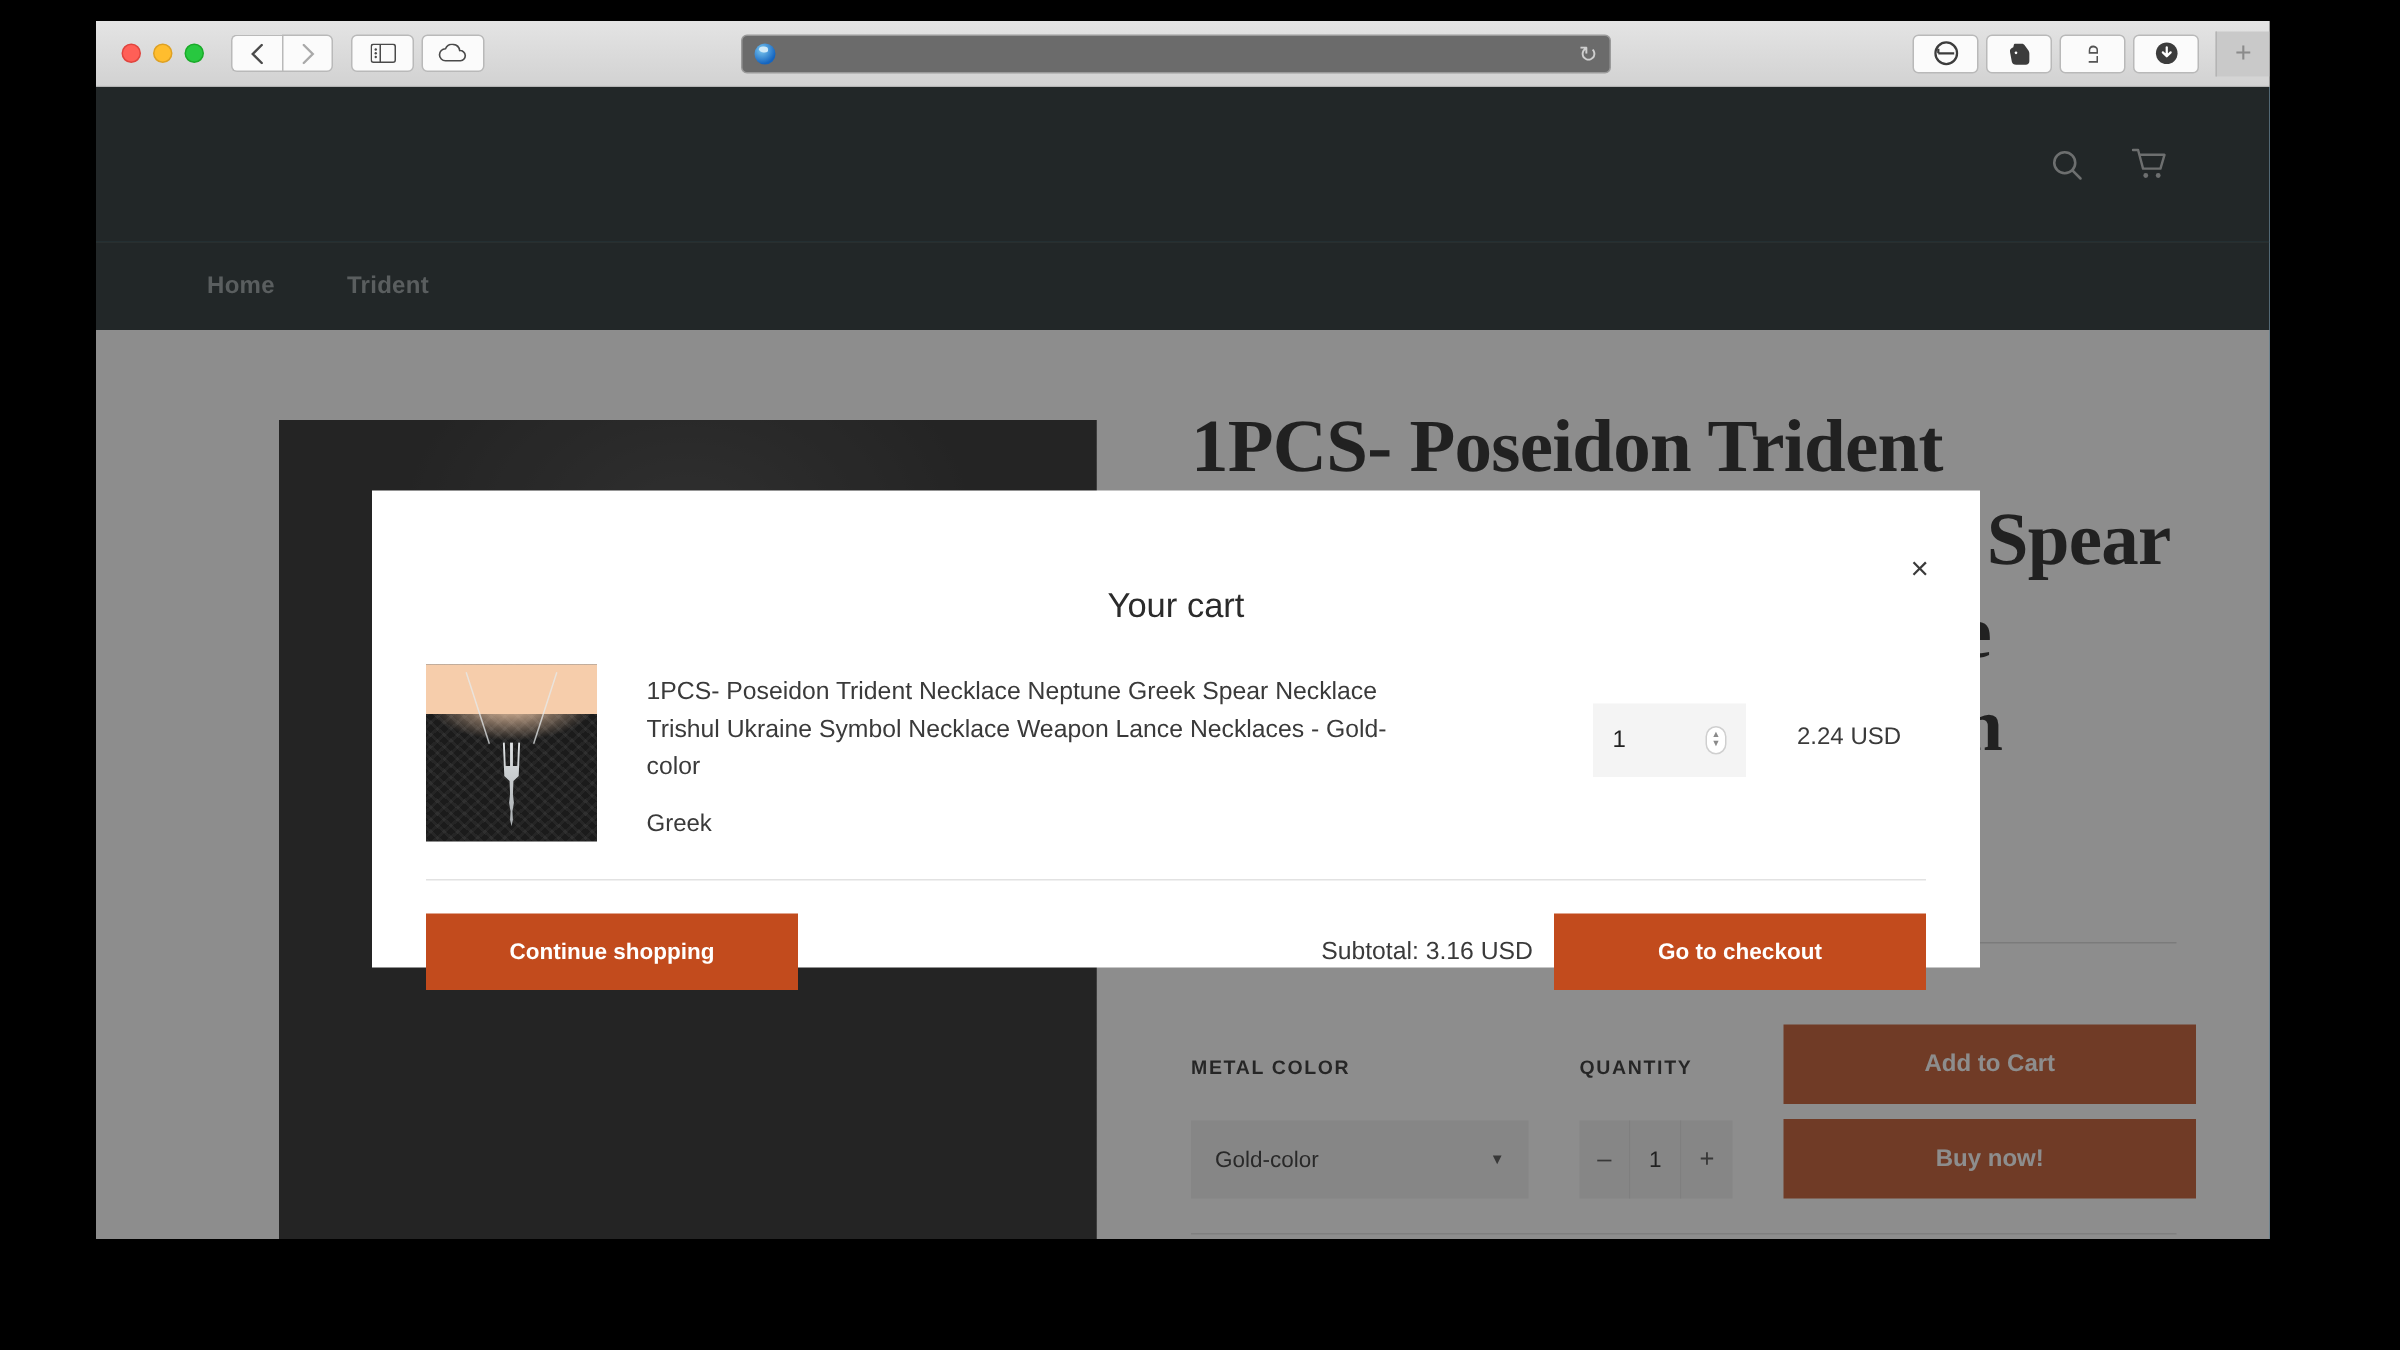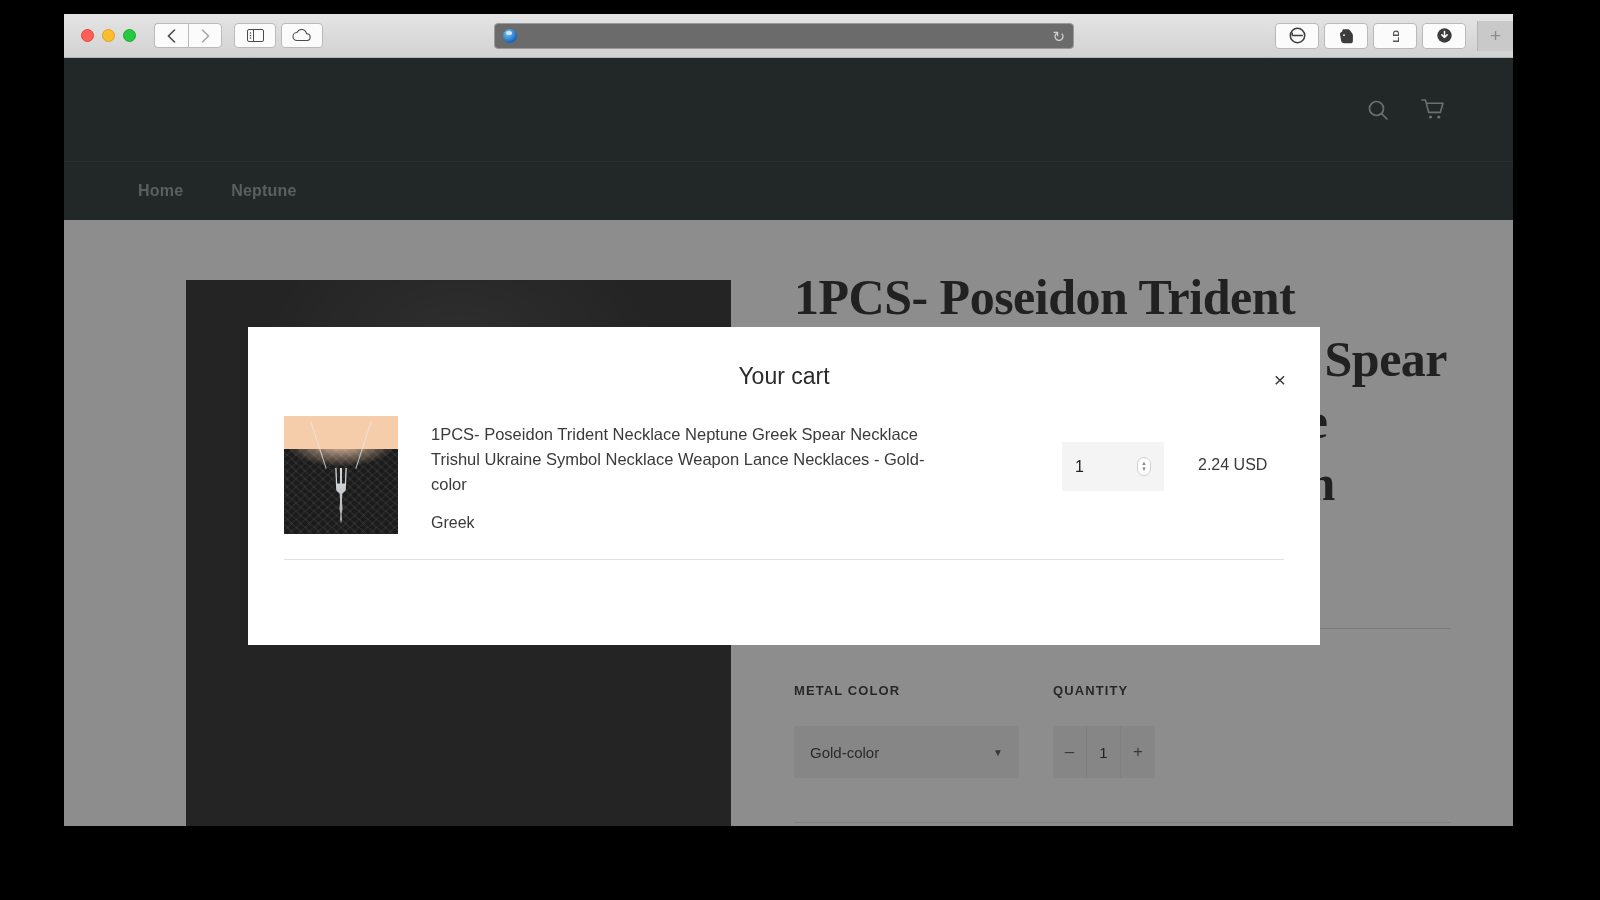--- a/index.html
+++ b/index.html
@@ -179,21 +179,21 @@
     position: absolute; left: 0; top: 0; right: 0; bottom: 0;
     background: rgba(48,48,48,0.55);
   }
   #cart-modal {
     position: absolute; left: 184px; top: 269px;
     width: 1072px; height: 318px;
     background: #ffffff;
   }
   #modal-title {
     text-align: center; padding-top: 36px;
-    font-size: 23px; color: #2b2b2b; font-weight: normal;
+    font-size: 23px; color: #2b2b2b; font-weight: normal; margin-top: 27px;
   }
   #modal-close {
     position: absolute; right: 34px; top: 42px;
     font-size: 21px; color: #3a3a3a; line-height: 1;
   }
   #cart-line {
     display: flex; align-items: flex-start;
     padding: 26px 36px 0 36px;
   }
   #cart-thumb {
@@ -346,21 +346,21 @@
         <svg width="26" height="24" viewBox="0 0 26 24">
           <path d="M1 2h3.4l3.3 12.4h11.6L22 5.2H6.2" stroke="#b8bcbd" stroke-width="1.6" fill="none" stroke-linecap="round" stroke-linejoin="round"></path>
           <circle cx="9.5" cy="19" r="1.6" fill="#b8bcbd"></circle>
           <circle cx="17.8" cy="19" r="1.6" fill="#b8bcbd"></circle>
         </svg>
       </div>
     </div>
 
     <div id="site-nav">
       <a class="nav-link">Home</a>
-      <a class="nav-link">Neptune</a>
+      <a class="nav-link">Trident</a>
     </div>
 
     <div id="product-page">
       <div id="product-image">
         <div class="pendant"></div>
       </div>
 
       <div id="product-info">
         <h1 id="product-title">1PCS- Poseidon Trident Necklace Neptune Greek Spear Necklace Trishul Ukraine Symbol Necklace Weapon Lance Necklaces</h1>
 
@@ -377,20 +377,24 @@
 
           <div>
             <div class="opt-label">QUANTITY</div>
             <div id="qty-stepper">
               <div class="qty-btn">–</div>
               <div class="qty-val">1</div>
               <div class="qty-btn last">+</div>
             </div>
           </div>
 
+          <div id="cta-column">
+            <button class="cta-btn">Add to Cart</button>
+            <button class="cta-btn">Buy now!</button>
+          </div>
         </div>
 
         <div id="bottom-strip">
           
         </div>
       </div>
     </div>
 
     <div id="overlay">
       <div id="cart-modal">
@@ -416,18 +420,23 @@
               <span>▲</span>
               <span>▼</span>
             </span>
           </div>
 
           <div id="cart-line-price">2.24 USD</div>
         </div>
 
         <div id="modal-divider"></div>
 
+        <div id="modal-footer">
+          <button class="modal-btn" id="continue-shopping-button">Continue shopping</button>
+          <span id="subtotal">Subtotal: 3.16 USD</span>
+          <button class="modal-btn" id="go-to-checkout-button">Go to checkout</button>
+        </div>
 
       </div>
     </div>
 
   </div>
 </div>
 
 </body></html>

